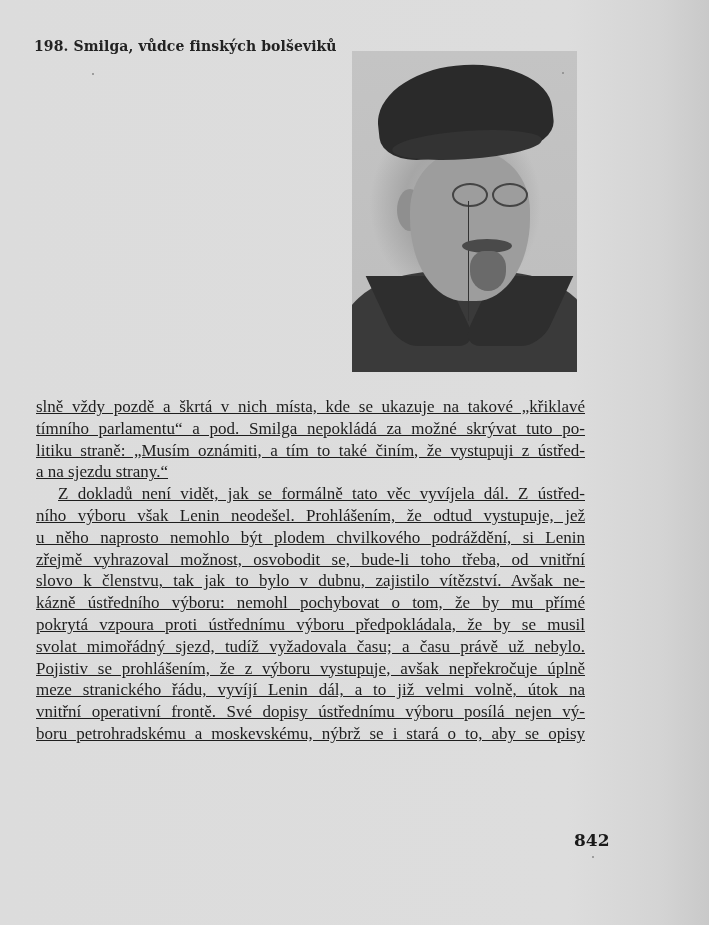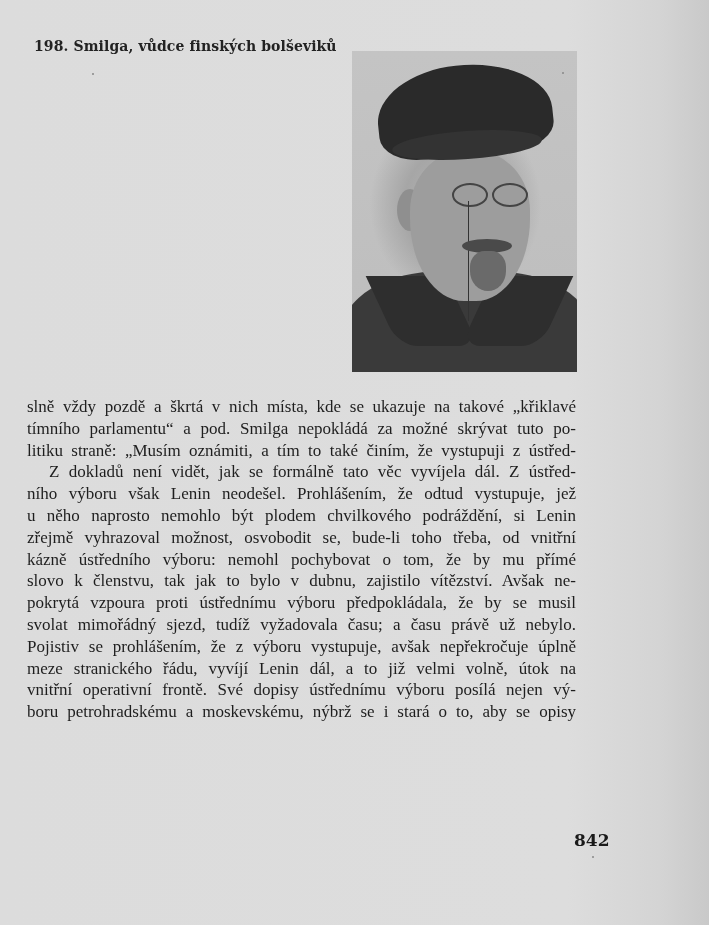--- a/index.html
+++ b/index.html
@@ -57,22 +57,22 @@
   }
   .photo .collar-l, .photo .collar-r {
     position: absolute; top: 225px; width: 80px; height: 70px; background: #2e2e2e;
   }
   .photo .collar-l { left: 30px; transform: skewX(25deg); border-radius: 0 0 20px 20px; }
   .photo .collar-r { left: 125px; transform: skewX(-25deg); border-radius: 0 0 20px 20px; }
   .photo .chain {
     position: absolute; left: 116px; top: 150px; width: 1px; height: 120px; background: #333;
   }
   .body-text {
-    position: absolute; left: 27px; top: 396px; width: 549px;
-    font-size: 17px; line-height: 21.8px;
+    position: absolute; left: 36px; top: 396px; width: 549px;
+    font-size: 17px; line-height: 21.8px; text-decoration: underline;
   }
   .body-text .line {
     display: block; white-space: nowrap;
     text-align: justify; text-align-last: justify;
     height: 21.8px;
   }
   .body-text .line.last { text-align-last: left; }
   .body-text .line.indent { padding-left: 22px; }
   .page-number {
     position: absolute; left: 574px; top: 830px;
@@ -97,26 +97,27 @@
   <div class="glasses" style="left:140px"></div>
   <div class="chain"></div>
   <div class="moustache"></div>
   <div class="beard"></div>
 </div>
 
 <div class="body-text">
   <span class="line">slně vždy pozdě a škrtá v nich místa, kde se ukazuje na takové „křiklavé</span>
   <span class="line">tímního parlamentu“ a pod. Smilga nepokládá za možné skrývat tuto po-</span>
   <span class="line">litiku straně: „Musím oznámiti, a tím to také činím, že vystupuji z ústřed-</span>
+  <span class="line last">a na sjezdu strany.“</span>
   <span class="line indent">Z dokladů není vidět, jak se formálně tato věc vyvíjela dál. Z ústřed-</span>
   <span class="line">ního výboru však Lenin neodešel. Prohlášením, že odtud vystupuje, jež</span>
   <span class="line">u něho naprosto nemohlo být plodem chvilkového podráždění, si Lenin</span>
   <span class="line">zřejmě vyhrazoval možnost, osvobodit se, bude-li toho třeba, od vnitřní</span>
+  <span class="line">slovo k členstvu, tak jak to bylo v dubnu, zajistilo vítězství. Avšak ne-</span>
   <span class="line">kázně ústředního výboru: nemohl pochybovat o tom, že by mu přímé</span>
-  <span class="line">slovo k členstvu, tak jak to bylo v dubnu, zajistilo vítězství. Avšak ne-</span>
   <span class="line">pokrytá vzpoura proti ústřednímu výboru předpokládala, že by se musil</span>
   <span class="line">svolat mimořádný sjezd, tudíž vyžadovala času; a času právě už nebylo.</span>
   <span class="line">Pojistiv se prohlášením, že z výboru vystupuje, avšak nepřekročuje úplně</span>
   <span class="line">meze stranického řádu, vyvíjí Lenin dál, a to již velmi volně, útok na</span>
   <span class="line">vnitřní operativní frontě. Své dopisy ústřednímu výboru posílá nejen vý-</span>
   <span class="line">boru petrohradskému a moskevskému, nýbrž se i stará o to, aby se opisy</span>
 </div>
 
 <div class="page-number">842</div>
 

